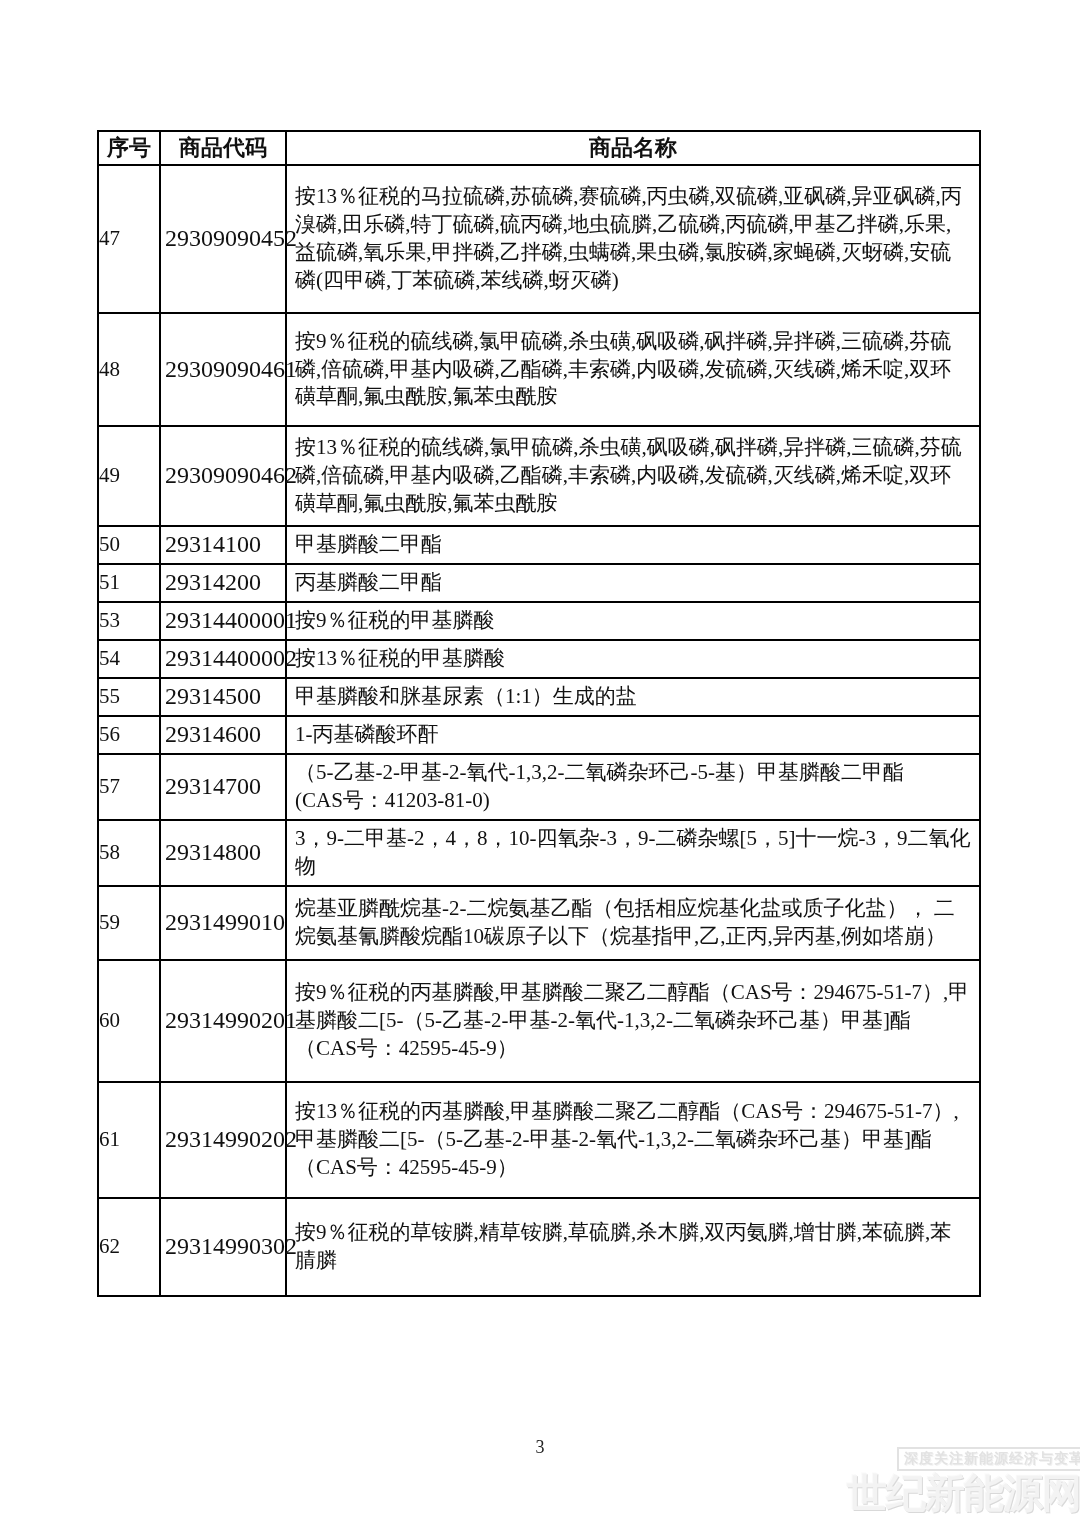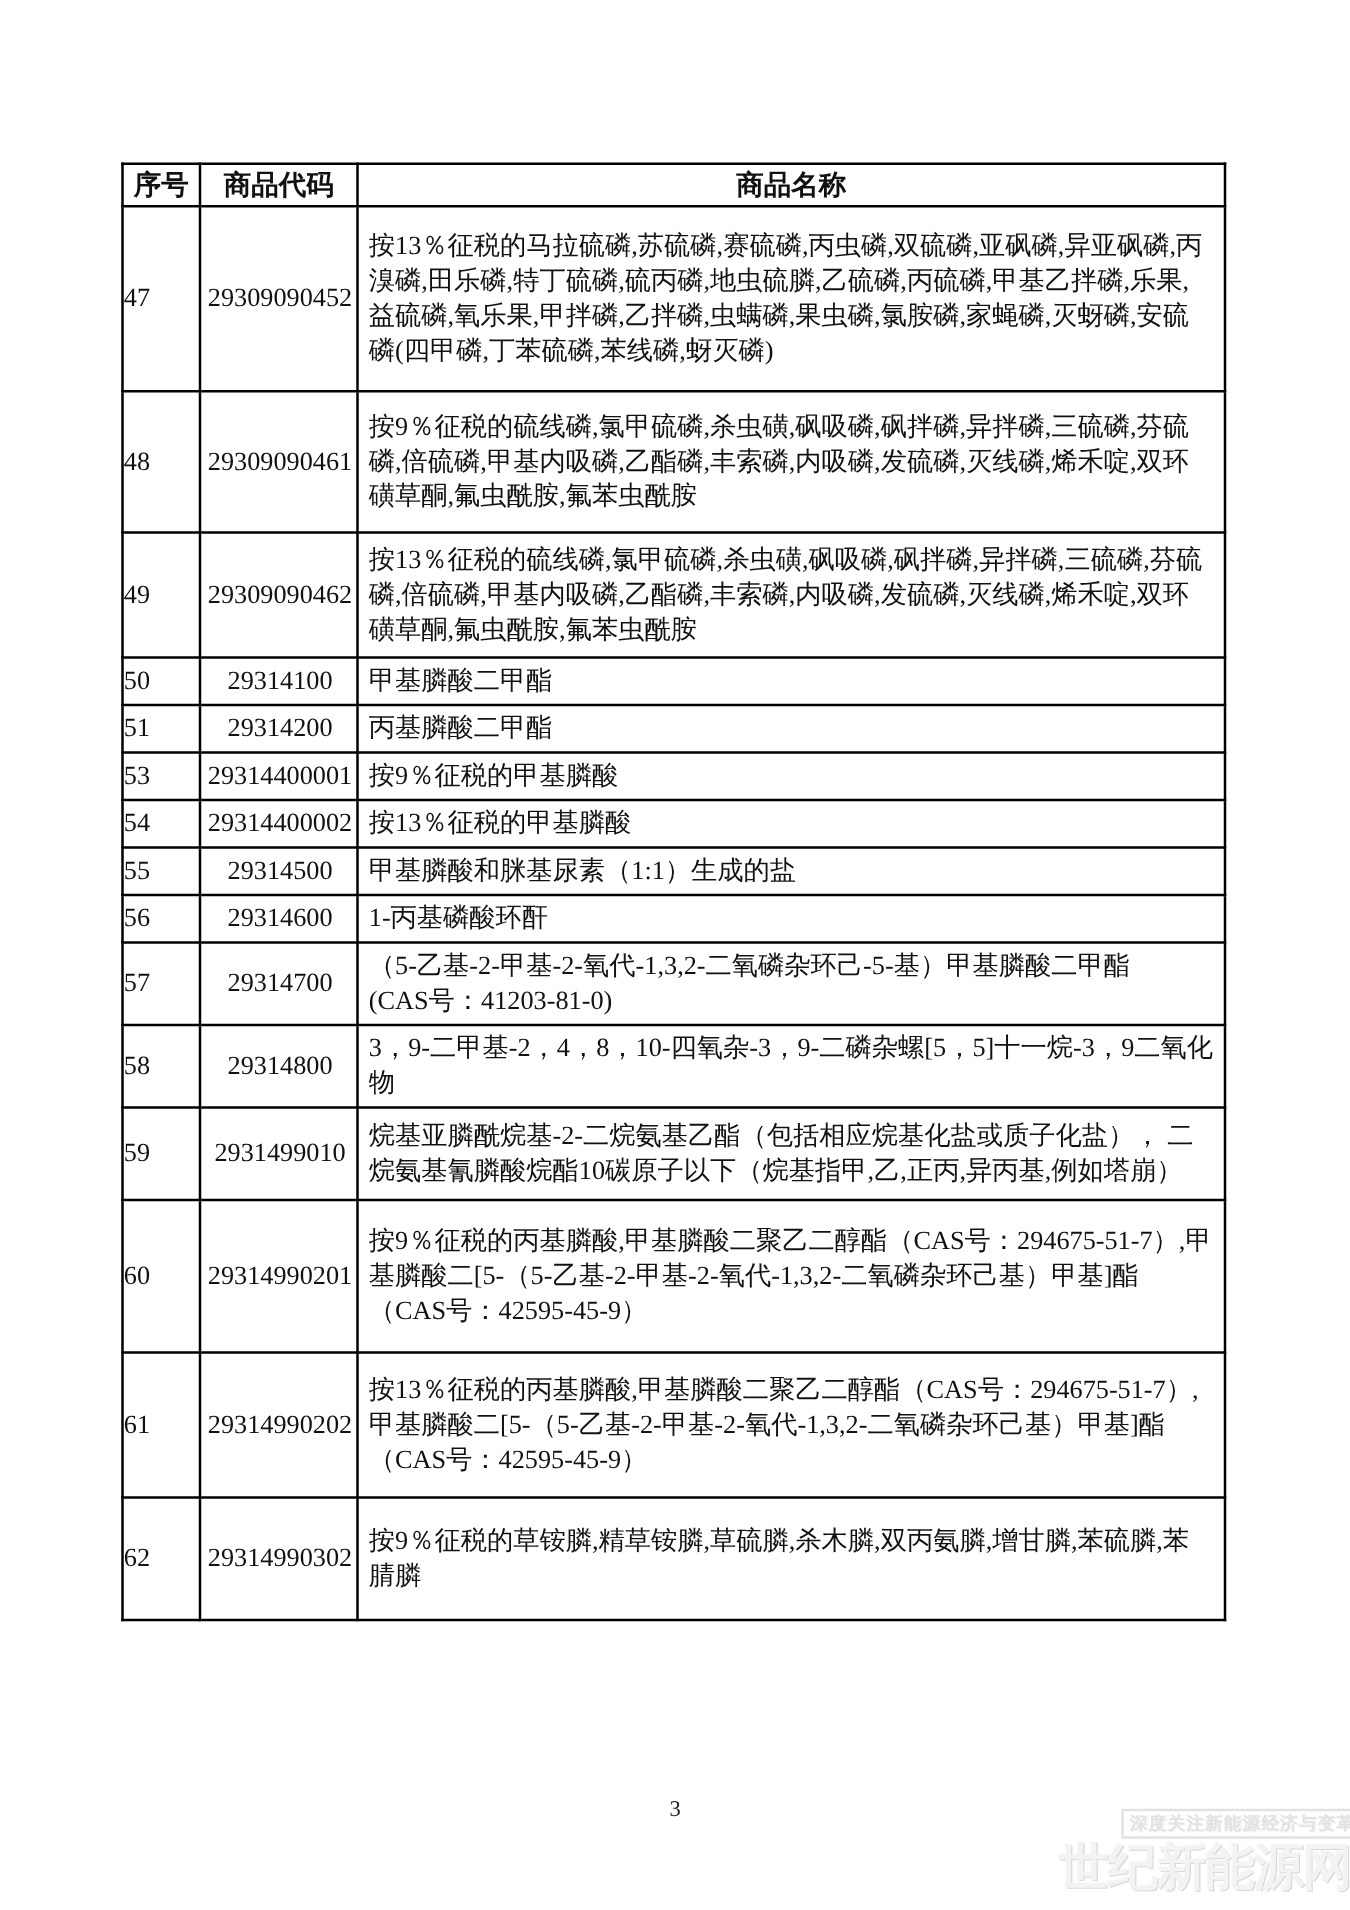--- a/index.html
+++ b/index.html
@@ -15,21 +15,21 @@
   .doc-table th,.doc-table td{
     border:2px solid #000;vertical-align:middle;
   }
   .doc-table th{
     font-size:22px;font-weight:bold;height:32px;text-align:center;padding:0;
   }
   .col-seq{width:62px;}
   .col-code{width:126px;}
   .doc-table td{font-size:21px;line-height:1.33;border-radius:31px;}
   td.cell-seq{text-align:left;padding:2px 0;}
-  td.cell-code{text-align:center;padding:2px 2px 2px 4px;font-size:21px;}
+  td.cell-code{text-align:left;padding:2px 2px 2px 4px;font-size:24px;}
   td.cell-name{text-align:left;padding:4px 8px;white-space:pre-wrap;word-break:break-all;}
   
   tbody tr:nth-child(1){height:148px;}
   tbody tr:nth-child(2){height:113px;}
   tbody tr:nth-child(3){height:100px;}
   tbody tr:nth-child(n+4):nth-child(-n+10){height:38px;margin-left:29px;}
   tbody tr:nth-child(11){height:66px;}
   tbody tr:nth-child(12){height:74px;}
   tbody tr:nth-child(13){height:122px;}
   tbody tr:nth-child(14){height:116px;}

